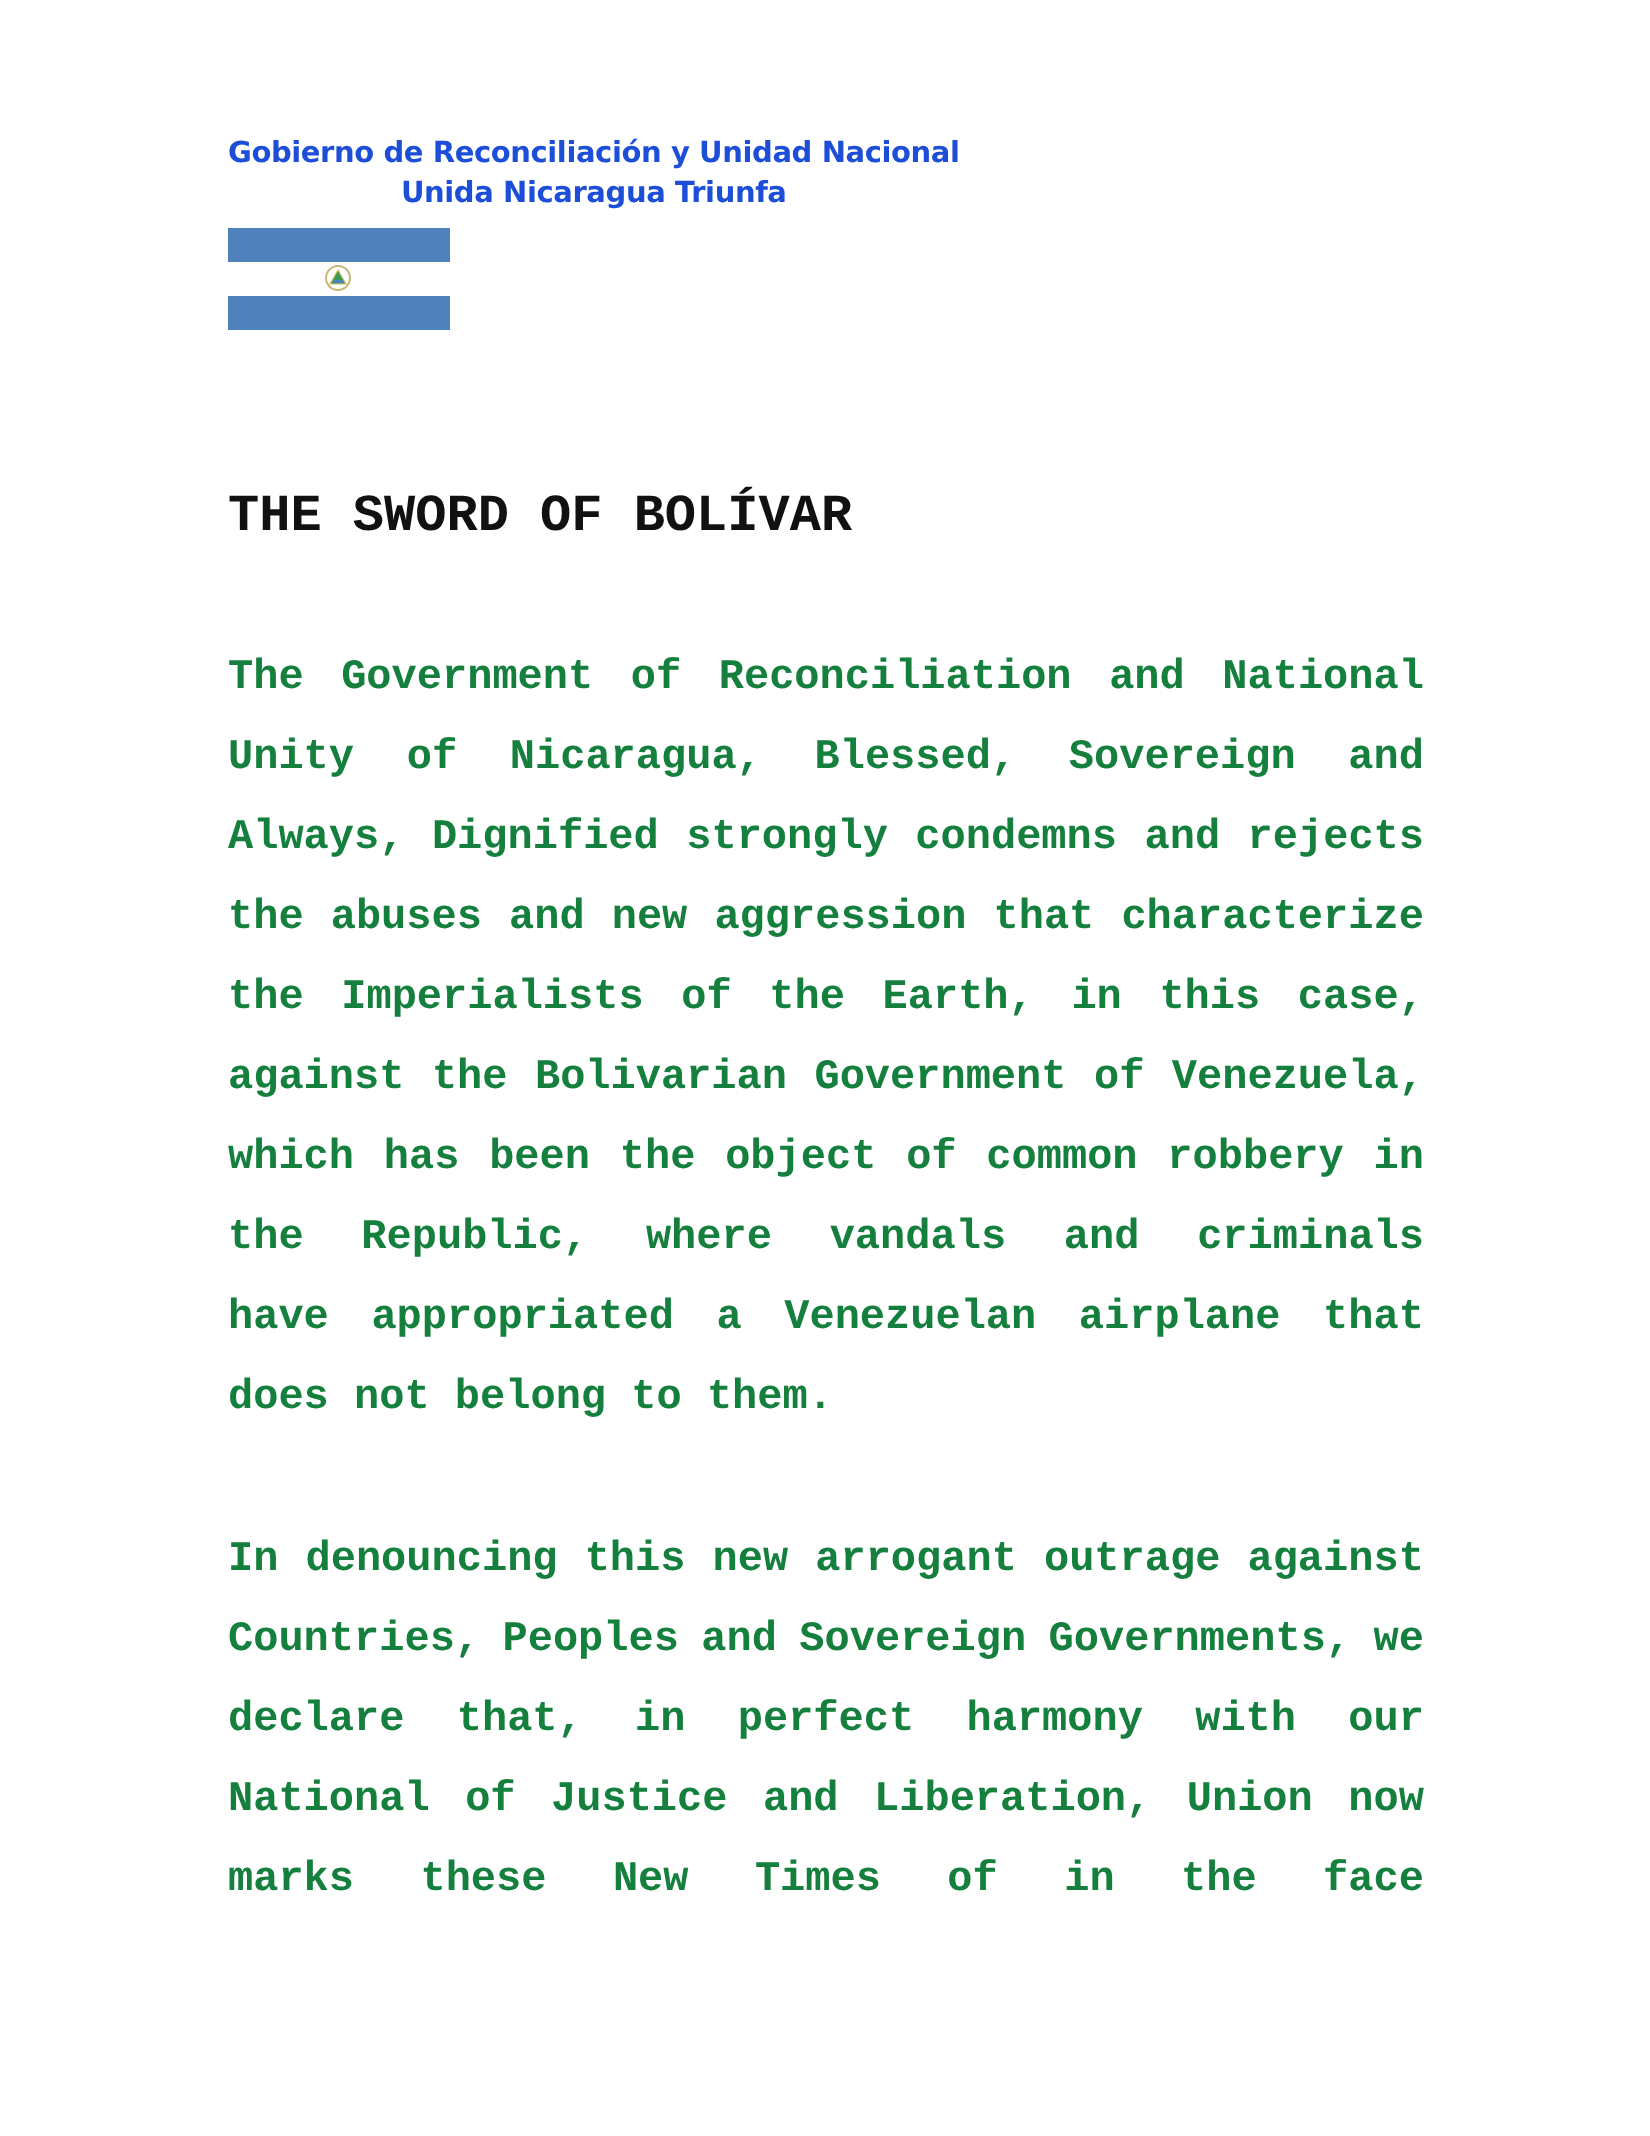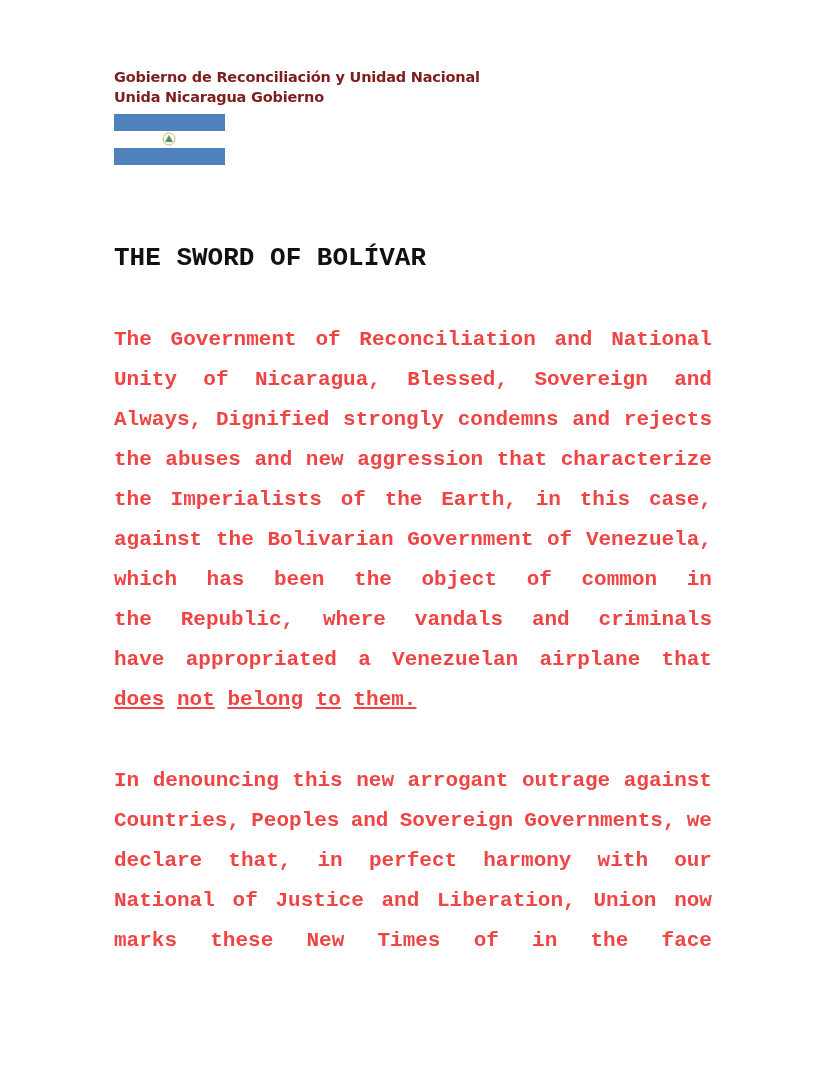--- a/index.html
+++ b/index.html
@@ -1,37 +1,37 @@
 <!DOCTYPE html>
 <html><head>
 <meta charset="utf-8">
 <style>
   html, body { margin: 0; padding: 0; background: #ffffff; }
   body { width: 825px; height: 1068px; position: relative; overflow: hidden; color: #111111; }
-  .header { position: absolute; left: 114px; top: 67px; font-family: "DejaVu Sans", sans-serif; font-weight: bold; font-size: 14.5px; line-height: 20px; color: #7f1d1d; letter-spacing: -0.2px; }
+  .header { position: absolute; left: 114px; top: 67px; font-family: "DejaVu Sans", sans-serif; font-weight: bold; font-size: 14.5px; line-height: 20px; color: #1d4ed8; letter-spacing: -0.2px; text-align: center; }
   .header div { white-space: nowrap; }
   .flag { position: absolute; left: 114px; top: 114px; width: 111px; height: 51px; }
   .flag .band { height: 17px; width: 100%; }
   .flag .blue { background: #4f81bd; }
   .flag .white { background: #ffffff; position: relative; }
   .flag .emblem { position: absolute; left: 48px; top: 1px; width: 14px; height: 14px; }
   .title { position: absolute; left: 114px; top: 244px; font-family: "Liberation Mono", monospace; font-weight: bold; font-size: 26px; line-height: 28px; white-space: nowrap; color: #111; }
-  .body { position: absolute; left: 114px; width: 598px; font-family: "Liberation Mono", monospace; font-weight: bold; font-size: 21px; line-height: 40px; color: #ef4444; }
+  .body { position: absolute; left: 114px; width: 598px; font-family: "Liberation Mono", monospace; font-weight: bold; font-size: 21px; line-height: 40px; color: #15803d; }
   .body .line { display: flex; justify-content: space-between; height: 40px; white-space: nowrap; }
   .body .line.last { justify-content: flex-start; }
-  .body .line.last span { margin-right: 12.6px; text-decoration: underline; }
+  .body .line.last span { margin-right: 12.6px; }
   .p1 { top: 320px; }
   .p2 { top: 761px; }
 </style>
 </head>
 <body>
 
 <div class="header">
   <div>Gobierno de Reconciliación y Unidad Nacional</div>
-  <div>Unida Nicaragua Gobierno</div>
+  <div>Unida Nicaragua Triunfa</div>
 </div>
 
 <div class="flag">
   <div class="band blue"></div>
   <div class="band white">
     <svg class="emblem" viewBox="0 0 14 14">
       <circle cx="7" cy="7" r="6" fill="none" stroke="#c8b878" stroke-width="1"></circle>
       <polygon points="7,3 11,10 3,10" fill="#3a9a5a" stroke="#d8c060" stroke-width="0.6"></polygon>
       <rect x="4.5" y="8" width="5" height="1.5" fill="#4f81bd"></rect>
     </svg>
@@ -94,20 +94,21 @@
       <span>Venezuela,</span>
     </div>
     <div class="line">
       <span>which</span>
       <span>has</span>
       <span>been</span>
       <span>the</span>
       <span>object</span>
       <span>of</span>
       <span>common</span>
+      <span>robbery</span>
       <span>in</span>
     </div>
     <div class="line">
       <span>the</span>
       <span>Republic,</span>
       <span>where</span>
       <span>vandals</span>
       <span>and</span>
       <span>criminals</span>
     </div>

